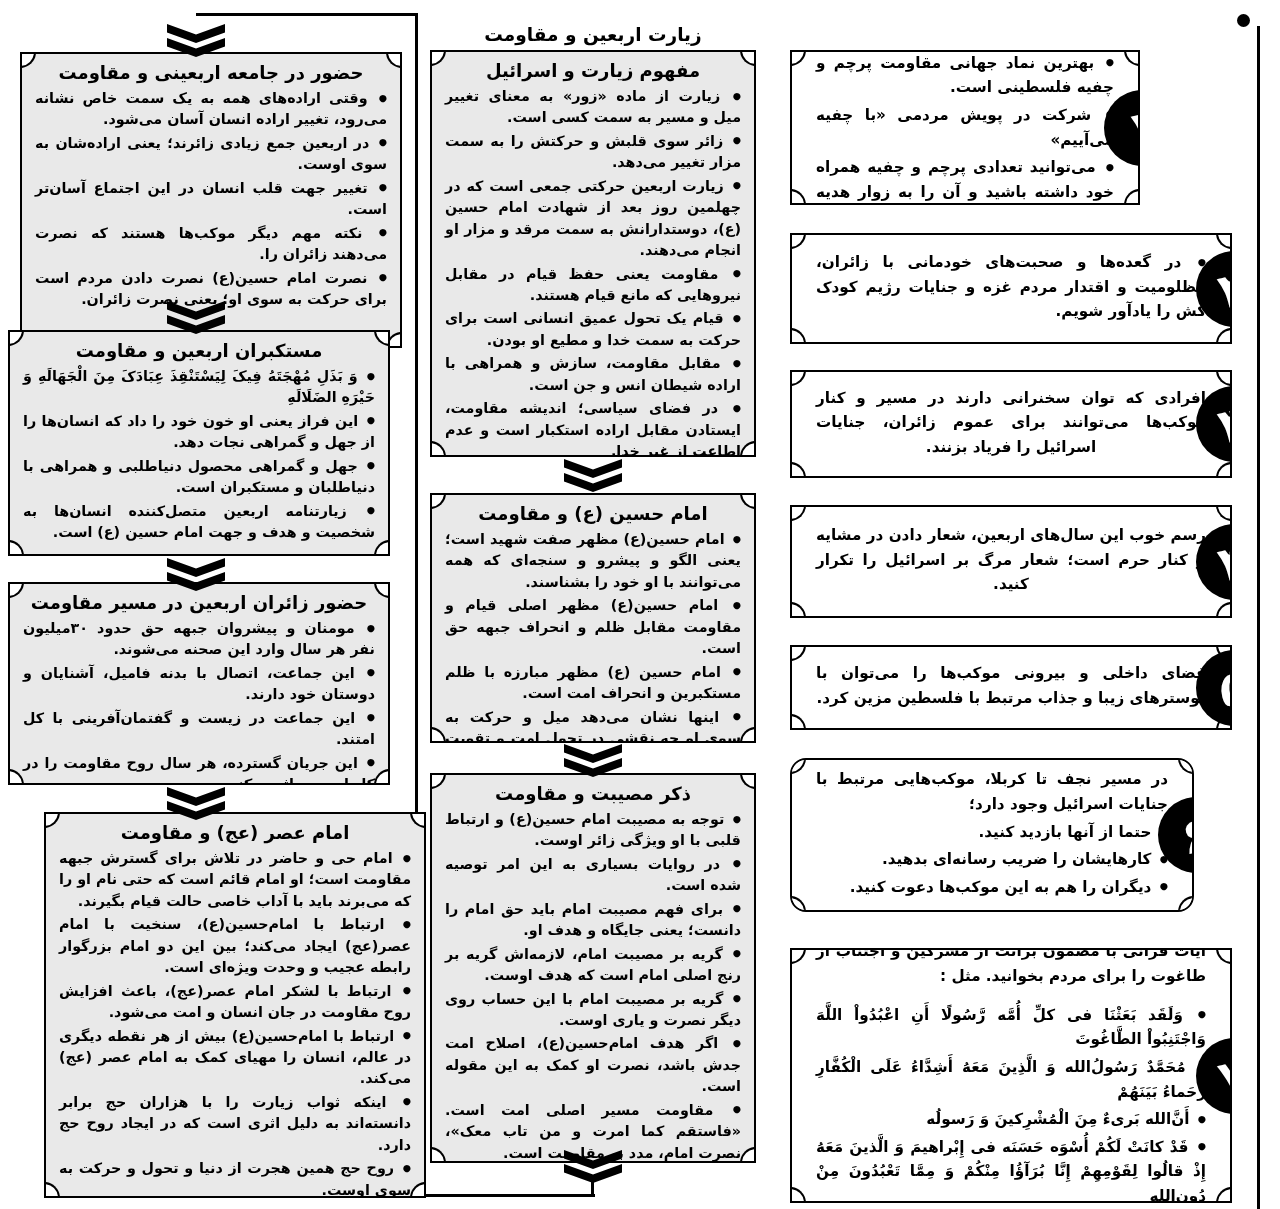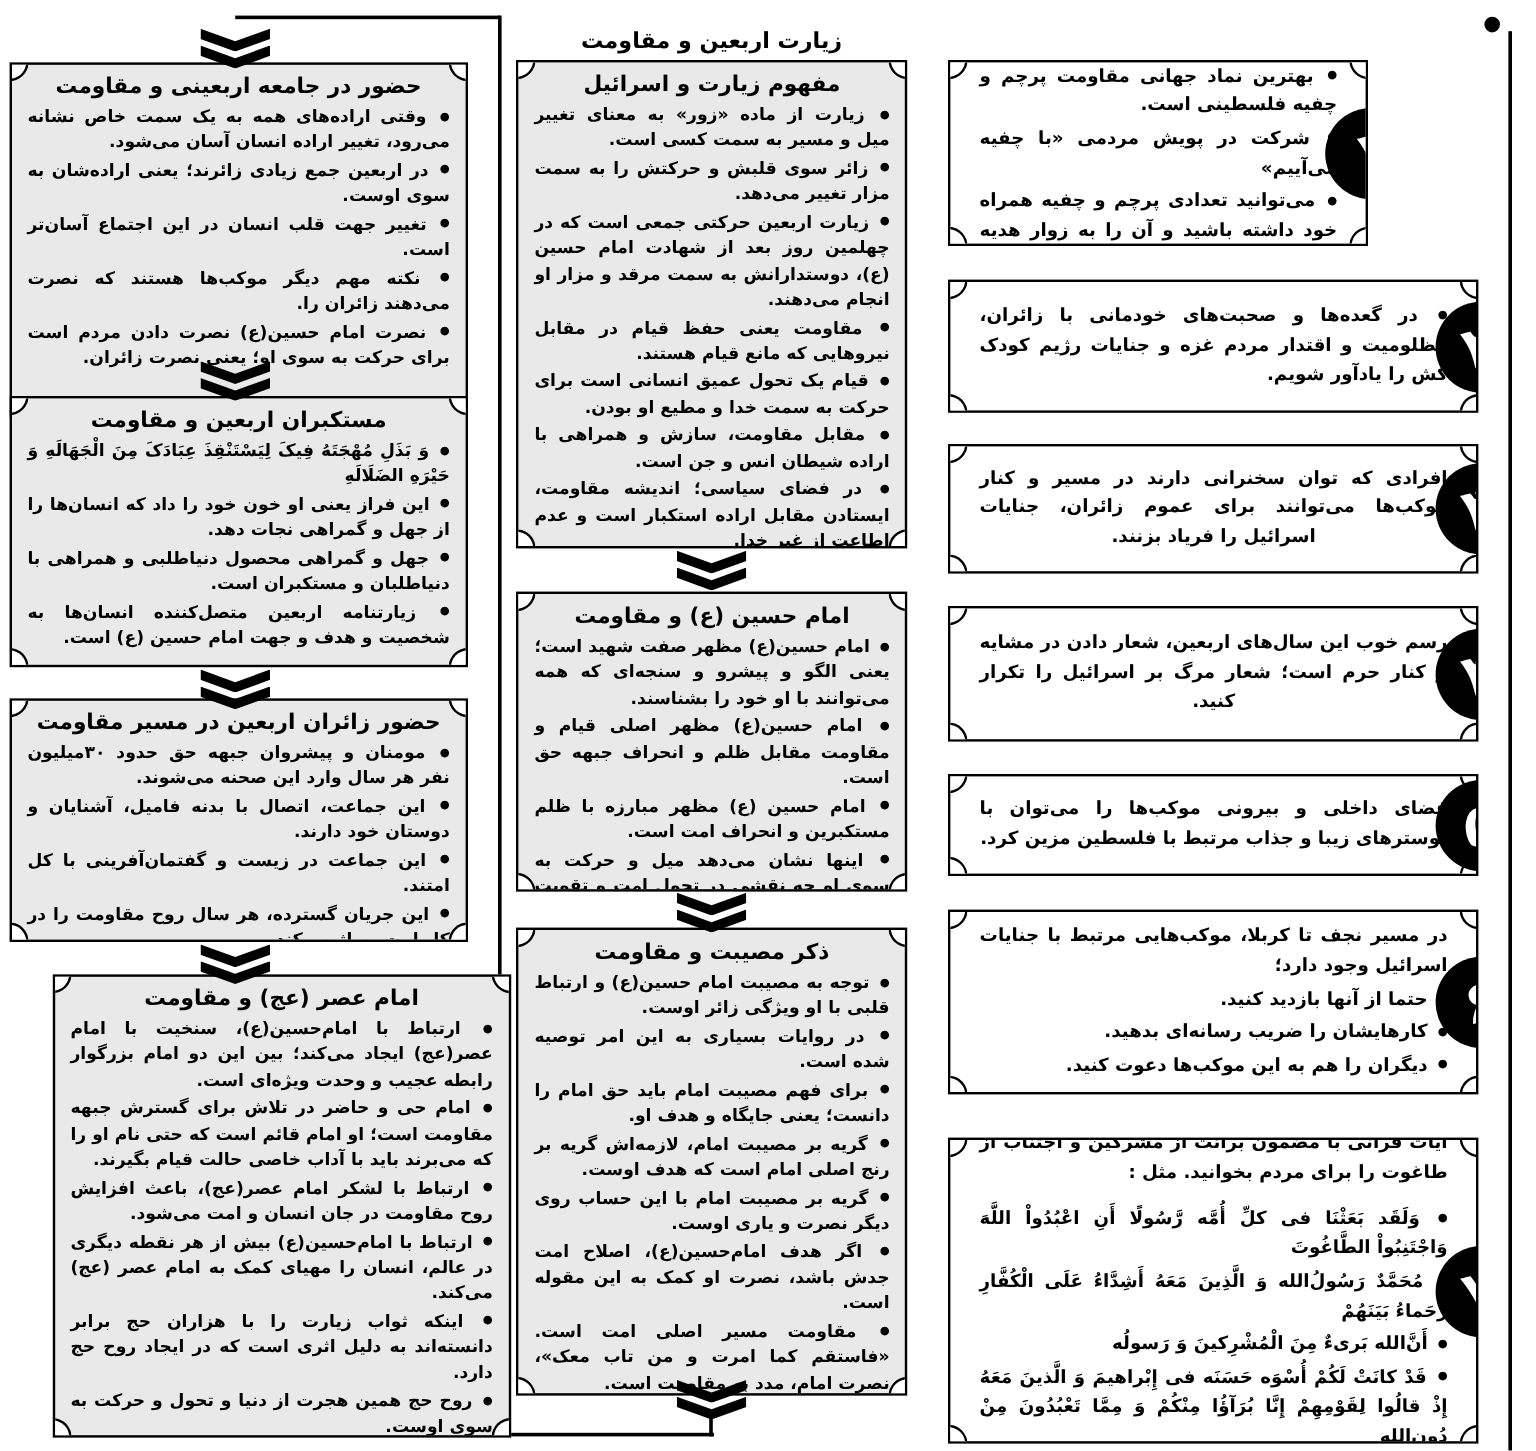--- a/index.html
+++ b/index.html
@@ -81,21 +81,21 @@
   <div class="chev" style="left:564px;top:744px;">
       <span></span>
       <span></span>
     </div>
   <div class="chev" style="left:564px;top:1150px;">
       <span></span>
       <span></span>
     </div>
 
   <div class="colwrap" id="left-column">
-      <div class="box left-b1" style="left: 8px; top: 52px; width: 382px; height: 296px;">
+      <div class="box left-b1" style="left: 20px; top: 52px; width: 382px; height: 296px;">
         <span class="corner c-tl"></span>
         <span class="corner c-tr"></span>
         <span class="corner c-bl"></span>
         <span class="corner c-br"></span>
         <div class="title">حضور در جامعه اربعینی و مقاومت</div>
         <div class="item"><span class="blt">●</span>&nbsp;وقتی اراده‌های همه به یک سمت خاص نشانه می‌رود، تغییر اراده انسان آسان می‌شود.</div>
         <div class="item"><span class="blt">●</span>&nbsp;در اربعین جمع زیادی زائرند؛ یعنی اراده‌شان به سوی اوست.</div>
         <div class="item"><span class="blt">●</span>&nbsp;تغییر جهت قلب انسان در این اجتماع آسان‌تر است.</div>
         <div class="item"><span class="blt">●</span>&nbsp;نکته مهم دیگر موکب‌ها هستند که نصرت می‌دهند زائران را.</div>
         <div class="item"><span class="blt">●</span>&nbsp;نصرت امام حسین(ع) نصرت دادن مردم است برای حرکت به سوی او؛ یعنی نصرت زائران.</div>
@@ -121,22 +121,22 @@
         <div class="item"><span class="blt">●</span>&nbsp;این جماعت، اتصال با بدنه فامیل، آشنایان و دوستان خود دارند.</div>
         <div class="item"><span class="blt">●</span>&nbsp;این جماعت در زیست و گفتمان‌آفرینی با کل امتند.</div>
         <div class="item"><span class="blt">●</span>&nbsp;این جریان گسترده، هر سال روح مقاومت را در کل امت پمپاژ می‌کند.</div>
       </div>
       <div class="box left-b4" style="left: 8px; top: 812px; width: 382px; height: 386px; margin-left: 36px;">
         <span class="corner c-tl"></span>
         <span class="corner c-tr"></span>
         <span class="corner c-bl"></span>
         <span class="corner c-br"></span>
         <div class="title">امام عصر (عج) و مقاومت</div>
+        <div class="item"><span class="blt">●</span>&nbsp;امام حی و حاضر در تلاش برای گسترش جبهه مقاومت است؛ او امام قائم است که حتی نام او را که می‌برند باید با آداب خاصی حالت قیام بگیرند.</div>
         <div class="item"><span class="blt">●</span>&nbsp;ارتباط با امام‌حسین(ع)، سنخیت با امام عصر(عج) ایجاد می‌کند؛ بین این دو امام بزرگوار رابطه عجیب و وحدت ویژه‌ای است.</div>
-        <div class="item"><span class="blt">●</span>&nbsp;امام حی و حاضر در تلاش برای گسترش جبهه مقاومت است؛ او امام قائم است که حتی نام او را که می‌برند باید با آداب خاصی حالت قیام بگیرند.</div>
         <div class="item"><span class="blt">●</span>&nbsp;ارتباط با لشکر امام عصر(عج)، باعث افزایش روح مقاومت در جان انسان و امت می‌شود.</div>
         <div class="item"><span class="blt">●</span>&nbsp;ارتباط با امام‌حسین(ع) بیش از هر نقطه دیگری در عالم، انسان را مهیای کمک به امام عصر (عج) می‌کند.</div>
         <div class="item"><span class="blt">●</span>&nbsp;اینکه ثواب زیارت را با هزاران حج برابر دانسته‌اند به دلیل اثری است که در ایجاد روح حج دارد.</div>
         <div class="item"><span class="blt">●</span>&nbsp;روح حج همین هجرت از دنیا و تحول و حرکت به سوی اوست.</div>
       </div>
     </div>
   <div class="colwrap" id="middle-column">
       <div class="box middle-b1" style="left: 430px; top: 50px; width: 326px; height: 407px;">
         <span class="corner c-tl"></span>
         <span class="corner c-tr"></span>
@@ -224,21 +224,21 @@
       <div class="box white right-b5" style="left: 790px; top: 645px; width: 442px; height: 85px;">
         <span class="corner c-tl"></span>
         <span class="corner c-tr"></span>
         <span class="corner c-bl"></span>
         <span class="corner c-br"></span>
         <div class="item nb center-last">فضای داخلی و بیرونی موکب‌ها را می‌توان با پوسترهای زیبا و جذاب مرتبط با فلسطین مزین کرد.</div>
         <div class="numcircle">
           <span>۵</span>
         </div>
       </div>
-      <div class="box white right-b6" style="left: 790px; top: 758px; width: 442px; height: 154px;">
+      <div class="box white right-b6" style="left: 790px; top: 758px; width: 404px; height: 154px; border-radius: 16px;">
         <span class="corner c-tl"></span>
         <span class="corner c-tr"></span>
         <span class="corner c-bl"></span>
         <span class="corner c-br"></span>
         <div class="item nb">در مسیر نجف تا کربلا، موکب‌هایی مرتبط با جنایات اسرائیل وجود دارد؛</div>
         <div class="item"><span class="blt">●</span>&nbsp;حتما از آنها بازدید کنید.</div>
         <div class="item"><span class="blt">●</span>&nbsp;کارهایشان را ضریب رسانه‌ای بدهید.</div>
         <div class="item"><span class="blt">●</span>&nbsp;دیگران را هم به این موکب‌ها دعوت کنید.</div>
         <div class="numcircle">
           <span>۶</span>

